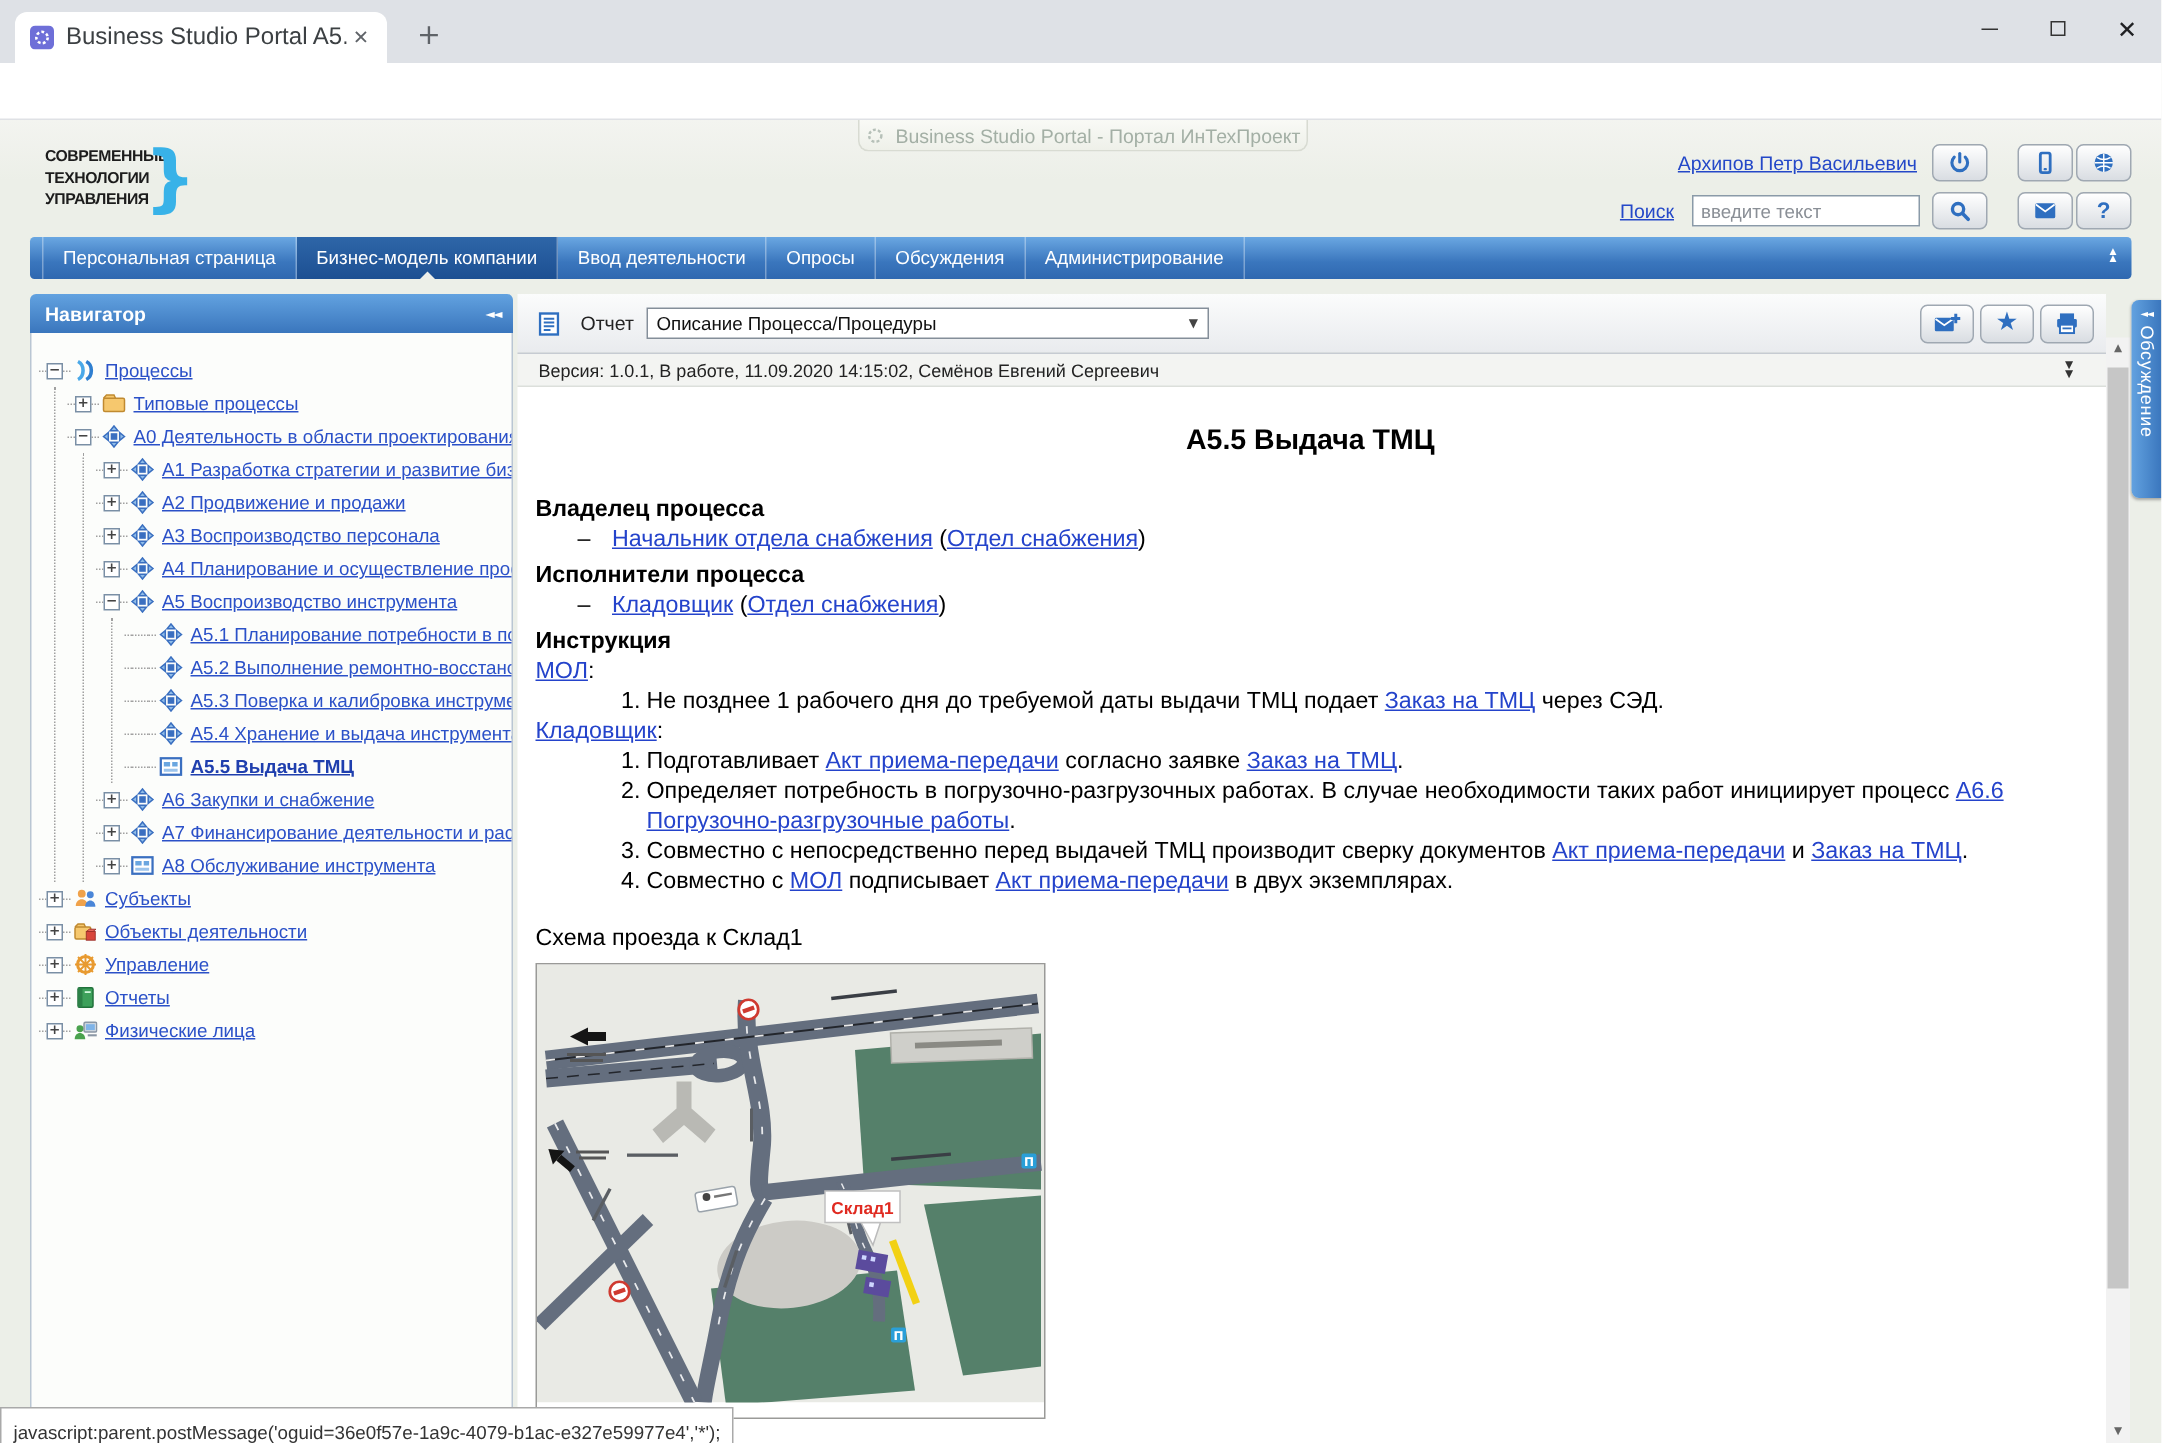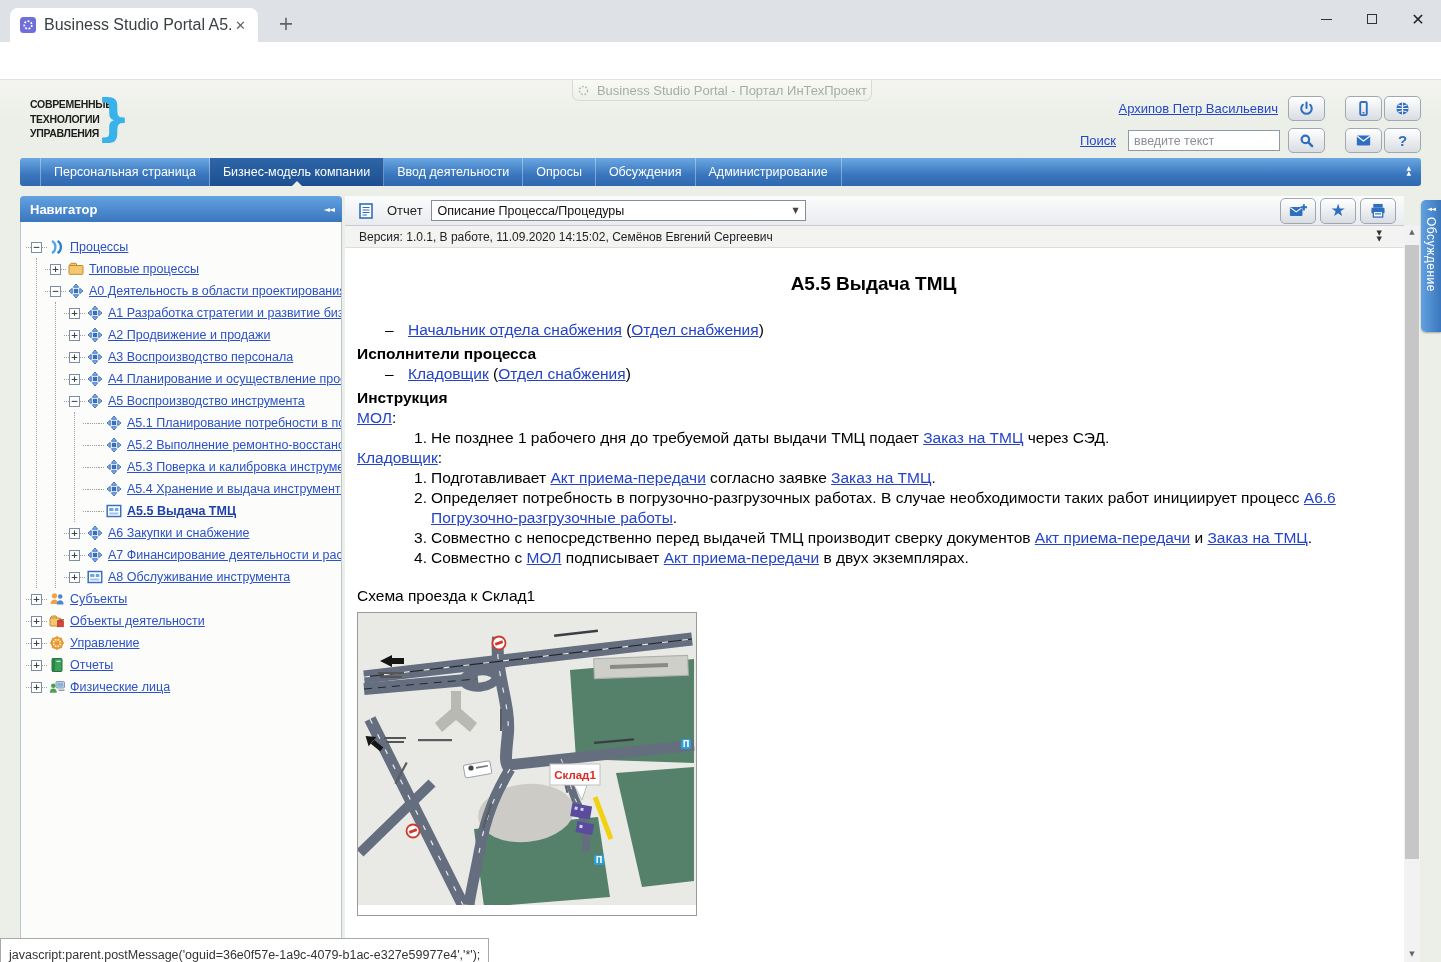--- a/index.html
+++ b/index.html
@@ -44,21 +44,21 @@
 
   .hdrtools { position:absolute; left:1080px; top:12px; width:341px; }
   .hrow { position:absolute; display:flex; align-items:center; }
   .hlink { color:#2448c8; text-decoration:underline; font-size:13px; }
   .hbtn { width:37px; height:25px; background:linear-gradient(#ffffff,#d9dde2); border:1px solid #9fa8b2; border-radius:5px; display:flex; align-items:center; justify-content:center; }
   .hbtn svg { width:15px; height:15px; }
   .hbtn.q { color:#2f6fc0; font-weight:bold; font-size:15px; }
   .searchin { width:152px; height:21px; border:1px solid #8a9aa8; background:#fff; font-size:12.5px; padding:0 5px; color:#333; }
   .searchin::placeholder { color:#8a8f96; }
 
-  .navbar { position:absolute; left:20px; top:78px; width:1401px; height:28px; background:linear-gradient(#6aa7e2,#3a76bd 60%,#2f68b0); border-radius:3px; display:flex; align-items:stretch; padding-left:20px; }
+  .navbar { position:absolute; left:20px; top:78px; width:1401px; height:28px; background:linear-gradient(#6aa7e2,#3a76bd 60%,#2f68b0); border-radius:3px; display:flex; align-items:stretch; padding-left:8px; }
   .ntab { position:relative; display:flex; align-items:center; padding:0 13px; color:#fff; font-size:12.5px; border-right:1px solid rgba(255,255,255,.35); }
   .ntab:first-child { border-left:1px solid rgba(255,255,255,.35); }
   .ntab.active { background:linear-gradient(#2e66a8,#1c4f92); }
   .ntab.active::after { content:""; position:absolute; bottom:0; left:50%; margin-left:-5px; border-left:5px solid transparent; border-right:5px solid transparent; border-bottom:5px solid #edefea; }
   .nav-collapse { position:absolute; right:10px; top:7px; display:flex; flex-direction:column; color:#fff; font-size:6px; line-height:5px; }
 
   
   .navpanel { position:absolute; left:20px; top:116px; width:322px; height:766px; }
   .navheader { height:26px; background:linear-gradient(#62a2e0,#3a76bd); border-radius:4px 4px 0 0; color:#fff; font-weight:bold; font-size:13px; display:flex; align-items:center; padding:0 8px 0 10px; }
   .navheader .coll { margin-left:auto; font-size:8px; letter-spacing:-1px; }
@@ -70,21 +70,21 @@
   .expnone { width:11px; height:1px; border-top:1px dotted #a0a0a0; flex:none; }
   .stub2 { width:5px; border-top:1px dotted #a0a0a0; flex:none; }
   .tico { width:16px; height:16px; flex:none; margin:0 5px 0 2px; }
   .tico svg { width:16px; height:16px; display:block; }
   .tlabel { color:#2b51c8; text-decoration:underline; }
   .tlabel.sel { font-weight:bold; color:#1f3fae; }
   .children { border-left:1px dotted #a0a0a0; margin-left:10px; padding-left:8px; }
 
   
   .content { position:absolute; left:345px; top:116px; width:1059px; height:766px; }
-  .toolbar { height:30px; background:linear-gradient(#fbfcfc,#e9ebee); border-bottom:1px solid #c6cbd2; display:flex; align-items:center; padding:0 8px 0 14px; }
+  .toolbar { height:40px; background:linear-gradient(#fbfcfc,#e9ebee); border-bottom:1px solid #c6cbd2; display:flex; align-items:center; padding:0 8px 0 14px; }
   .toolbar .dicon { width:14px; height:16px; margin-right:14px; }
   .toolbar .rlabel { font-size:13px; color:#222; margin-right:8px; }
   .rselect { width:375px; height:21px; border:1px solid #848e99; background:#fff; font-size:12.5px; display:flex; align-items:center; padding:0 6px; color:#111; }
   .rselect .sarr { margin-left:auto; font-size:8px; color:#444; }
   .tbtns { margin-left:auto; display:flex; gap:4px; }
   .tbtn { width:36px; height:26px; background:linear-gradient(#ffffff,#d9dde2); border:1px solid #9fa8b2; border-radius:5px; display:flex; align-items:center; justify-content:center; color:#2f6fc0; }
   .tbtn svg { width:18px; height:15px; }
   .tbtn .star { font-size:17px; line-height:15px; font-family:"DejaVu Sans",sans-serif; }
   .versionbar { height:22px; background:#f3f4f2; border-bottom:1px solid #dcdfdb; display:flex; align-items:center; padding:0 14px; font-size:12px; color:#222; }
   .versionbar .vchev { margin-left:auto; display:flex; flex-direction:column; font-size:7px; line-height:5.5px; color:#333; margin-right:8px; }
@@ -593,20 +593,21 @@
       <div class="versionbar">
         <span>Версия: 1.0.1, В работе, 11.09.2020 14:15:02, Семёнов Евгений Сергеевич</span>
         <span class="vchev glyph">
             <span>▼</span>
             <span>▼</span>
           </span>
       </div>
 
       <div class="docarea">
         <div class="doctitle">А5.5 Выдача ТМЦ</div>
+        <div class="dochead">Владелец процесса</div>
         <div class="dashitem">
             <span class="dash">–</span>
             <span><a class="dlink">Начальник отдела снабжения</a><span> (</span><a class="dlink">Отдел снабжения</a><span>)</span></span>
           </div>
         <div class="dochead">Исполнители процесса</div>
         <div class="dashitem">
             <span class="dash">–</span>
             <span><a class="dlink">Кладовщик</a><span> (</span><a class="dlink">Отдел снабжения</a><span>)</span></span>
           </div>
         <div class="dochead">Инструкция</div>

